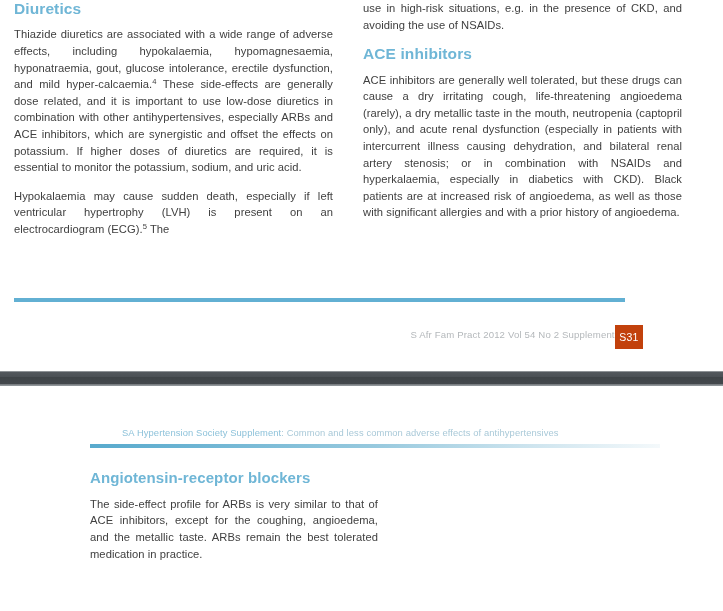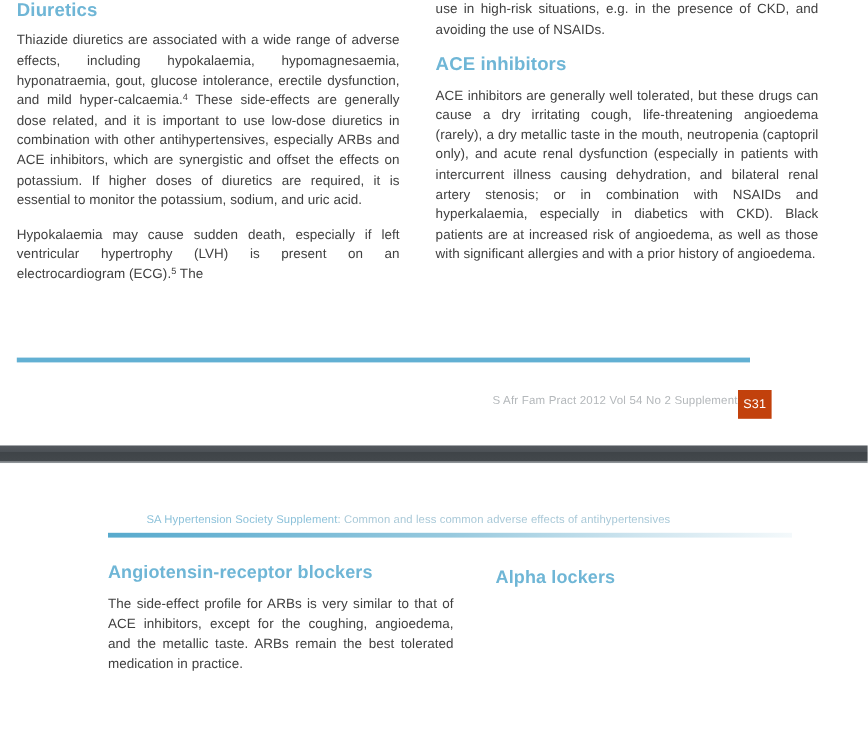--- a/index.html
+++ b/index.html
@@ -154,21 +154,21 @@
     background: linear-gradient(to right, #58aacd 0%, #6cb4d3 18%, #97c9de 50%, #cfe5ef 78%, #f4f9fb 100%);
   }
 
   #page-two .cols {
     left: 90px;
     width: 605px;
     top: 84px;
   }
 
   #page-two .col { width: 288px; flex: 0 0 288px; }
-  #page-two .cols { gap: 35px; }
+  #page-two .cols { gap: 13px; }
 
   #page-two h2.section-heading { font-size: 15px; }
 </style>
 </head>
 <body>
 
 <div class="page" id="page-one">
 
   <div class="cols">
 
@@ -211,19 +211,18 @@
 
     <div class="col">
       <h2 class="section-heading">Angiotensin-receptor blockers</h2>
 
       <p class="body">The side-effect profile for ARBs is very similar to that of ACE inhibitors, except for the coughing, angioedema, and the metallic taste. ARBs remain the best tolerated medication in practice.</p>
 
     </div>
 
     <div class="col">
 
-      <h2 class="section-heading spaced-top">Alpha lockers</h2>
 
     </div>
 
   </div>
 
 </div>
 
 </body></html>

